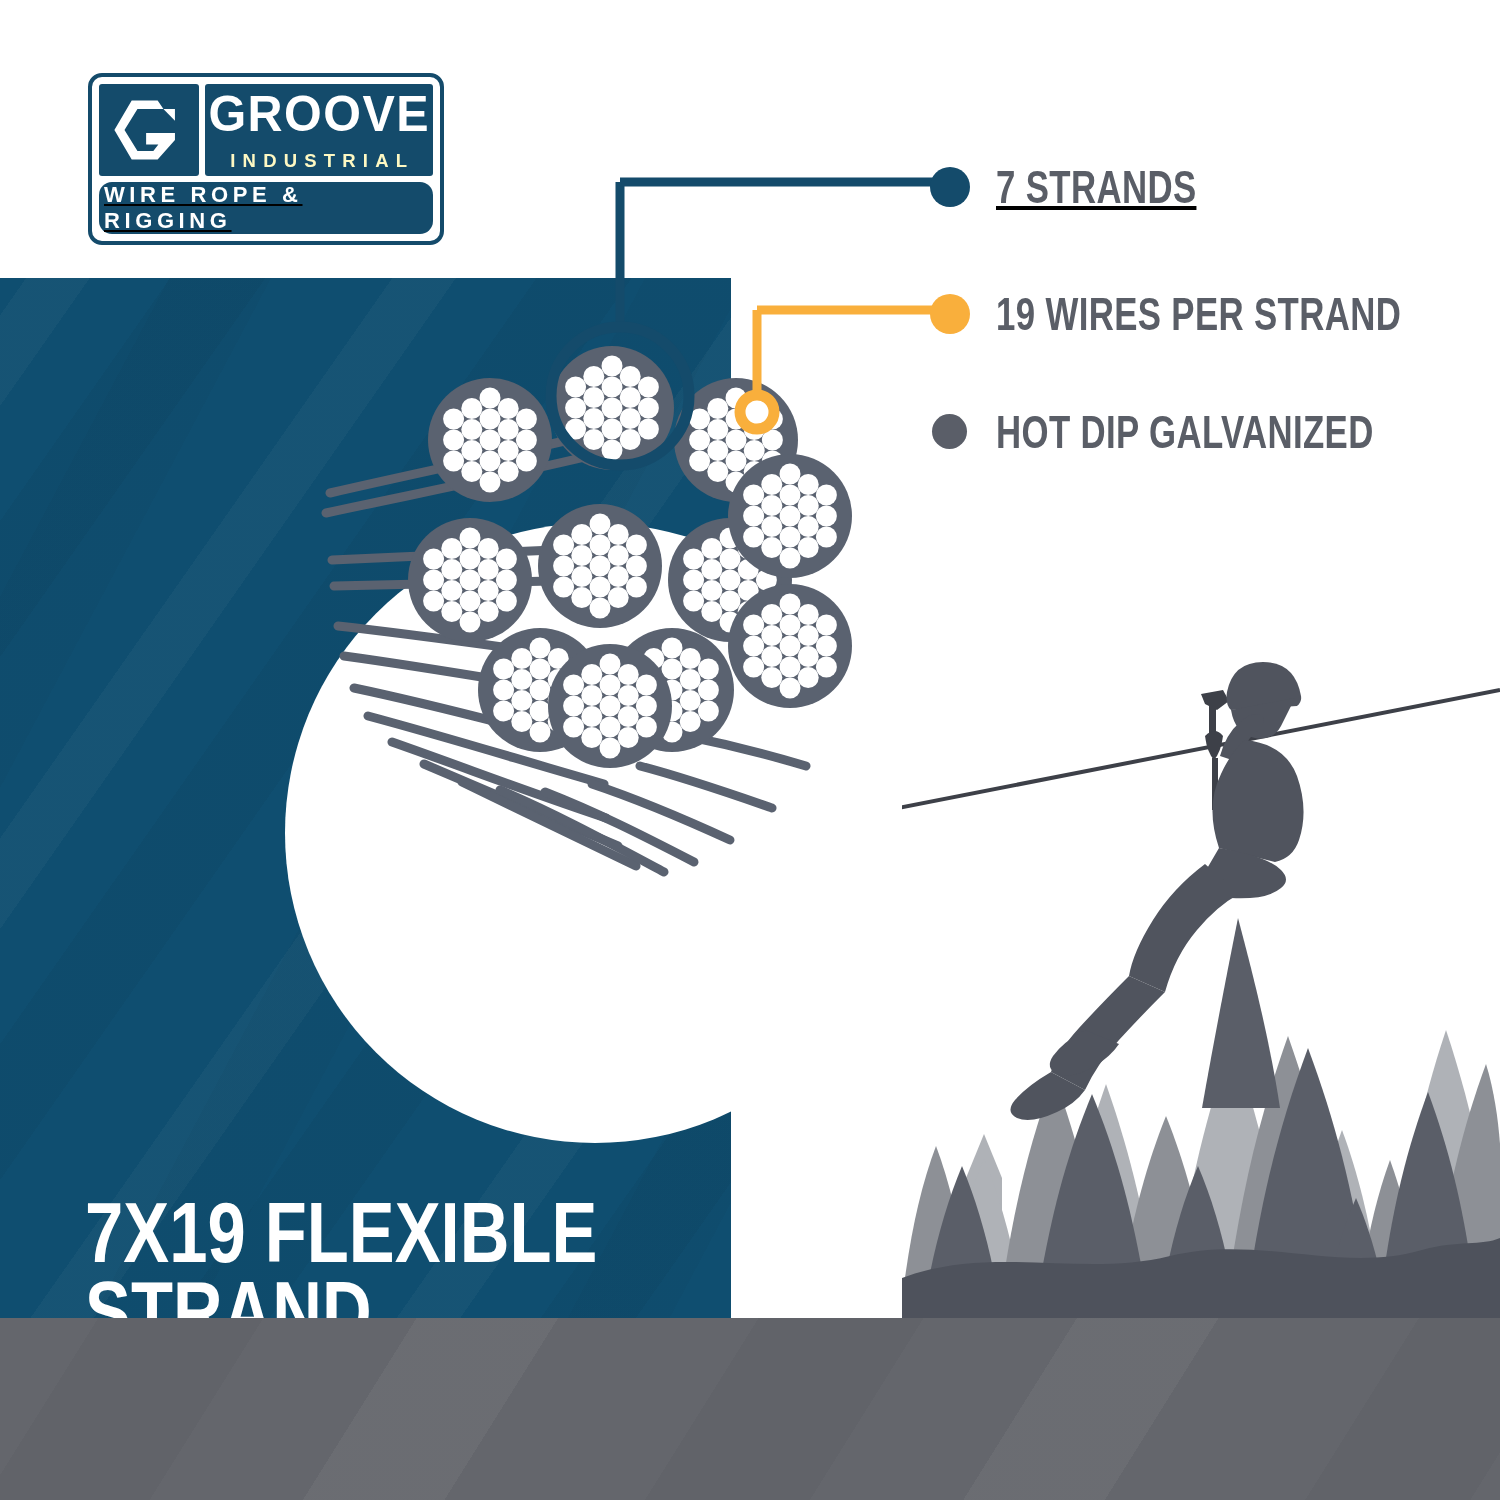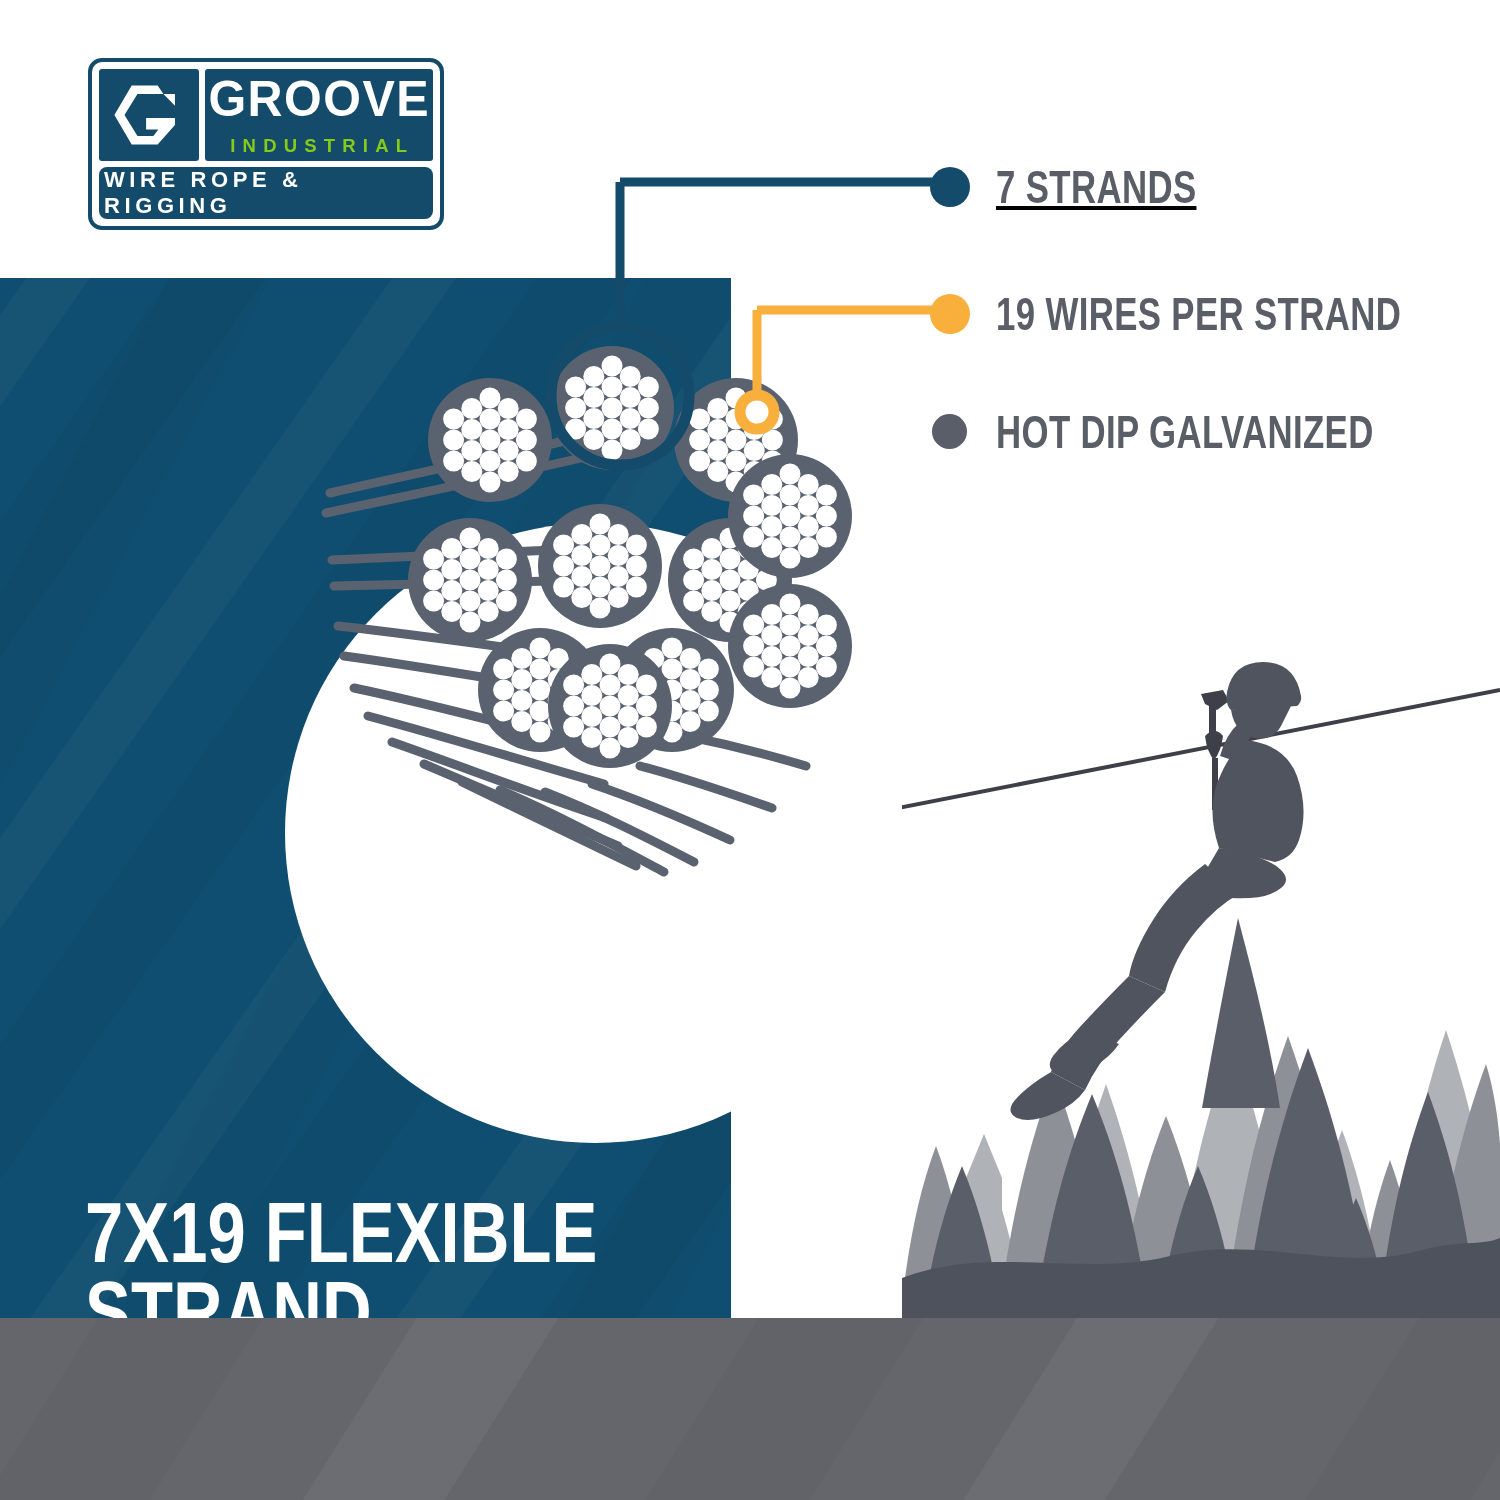--- a/index.html
+++ b/index.html
@@ -1,32 +1,32 @@
 <!DOCTYPE html>
 <html><head>
 <meta charset="utf-8">
 <style>
   html,body{margin:0;padding:0;background:#fff;}
   body{width:1500px;height:1500px;overflow:hidden;font-family:"Liberation Sans",sans-serif;}
   #stage{position:relative;width:1500px;height:1500px;background:#ffffff;overflow:hidden;}
 
   
-  .logo{position:absolute;left:88px;top:58px;width:356px;height:172px;
+  .logo{position:absolute;left:88px;top:73px;width:356px;height:172px;
         border:4px solid #144B6B;border-radius:14px;background:#ffffff;
         box-sizing:border-box;padding:7px;}
   .logo-inner{width:100%;height:100%;display:flex;flex-direction:column;gap:6px;}
   .logo-row1{display:flex;gap:6px;height:95px;}
   .logo-mark{width:117px;background:#144B6B;border-radius:3px;display:flex;align-items:center;justify-content:center;}
   .logo-mark svg{width:74px;height:62px;display:block;}
   .logo-word{flex:1;background:#144B6B;border-radius:3px;display:flex;flex-direction:column;align-items:center;justify-content:center;}
   .logo-word .w1{color:#fff;font-weight:bold;font-size:50px;line-height:48px;
         letter-spacing:1.5px;transform:scaleX(.97);font-family:"Liberation Sans",sans-serif;}
-  .logo-word .w2{color:#84cc16;font-weight:bold;font-size:18.5px;line-height:21px;
+  .logo-word .w2{color:#fef9c3;font-weight:bold;font-size:18.5px;line-height:21px;
         letter-spacing:7.2px;padding-left:7px;margin-top:12px;}
-  .logo-row2{flex:1;background:#144B6B;border-radius:8px;display:flex;align-items:flex-end;justify-content:center;}
+  .logo-row2{flex:1;background:#144B6B;border-radius:13px;display:flex;align-items:flex-end;justify-content:center;text-decoration:underline;}
   .logo-row2 span{color:#fff;font-weight:bold;font-size:22px;letter-spacing:4.6px;padding-left:5px;}
 
   
   .callouts{position:absolute;left:930px;top:150px;width:540px;}
   .callout{position:absolute;display:flex;align-items:center;}
   .co-dot{border-radius:50%;flex:none;}
   .co-label{font-weight:bold;color:#5A5E67;white-space:nowrap;
             font-size:47px;line-height:47px;transform:scaleX(.74);transform-origin:left center;
             letter-spacing:.5px;font-family:"Liberation Sans",sans-serif;}
   .c1{left:0px;top:13px;text-decoration:underline;}

